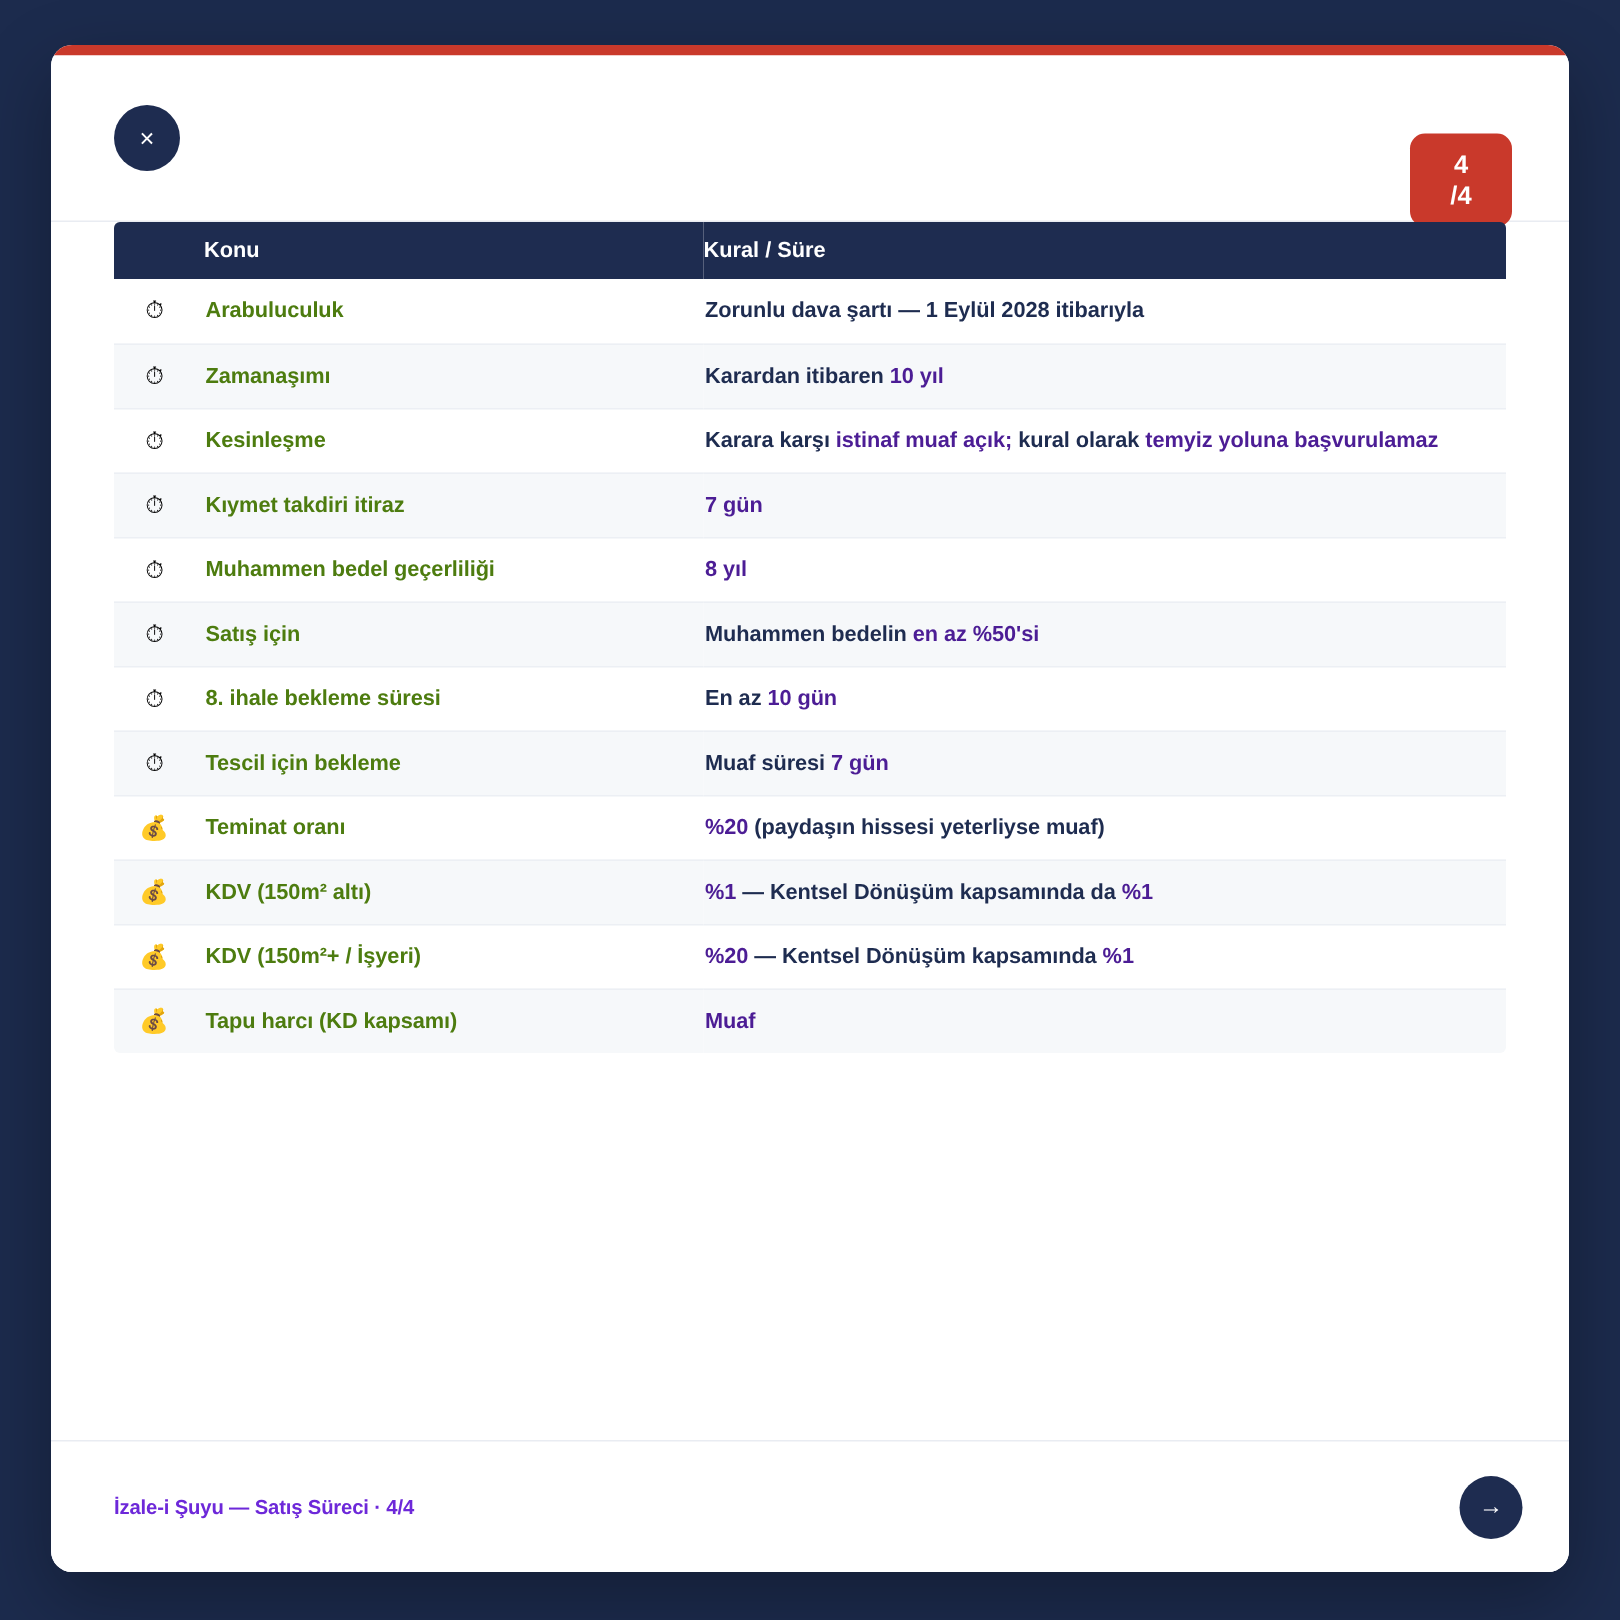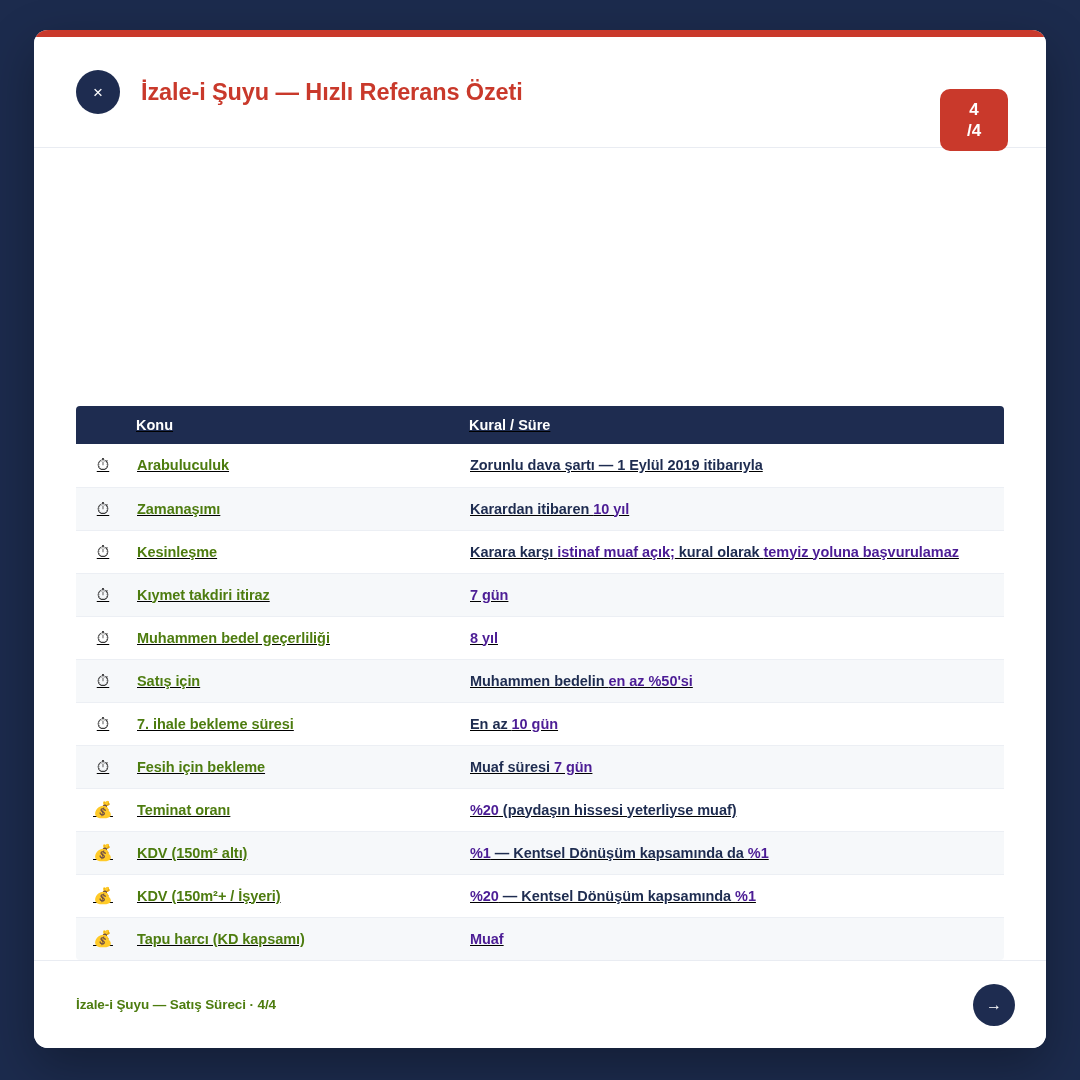--- a/index.html
+++ b/index.html
@@ -104,23 +104,22 @@
   .page-badge .cur { font-size: 17px; font-weight: bold; }
   .page-badge .tot { font-size: 17px; font-weight: bold; }
 
   
   .card-body {
     flex: 1 1 auto;
     position: relative;
     padding: 0 36px;
     display: flex;
     flex-direction: column;
-    justify-content: flex-end;
+    justify-content: flex-start;
     overflow: hidden;
-    text-decoration: underline;
   }
 
   .table-wrap {
     width: 928px;
     margin: 0 auto;
     border-radius: 4px;
     overflow: hidden;
   }
 
   table.ref-table {
@@ -200,21 +199,21 @@
     display: flex;
     align-items: center;
     justify-content: space-between;
     padding: 0 31px 0 42px;
     background: #ffffff;
   }
 
   .footer-text {
     font-size: 13.5px;
     font-weight: bold;
-    color: #4d7c0f;
+    color: #6d28d9;
     letter-spacing: -0.1px;
   }
 
   .next-btn {
     width: 42px;
     height: 42px;
     border-radius: 50%;
     background: #1e2c50;
     border: none;
     color: #ffffff;
@@ -233,21 +232,20 @@
 
   <div class="card">
 
     <div class="accent-bar"></div>
 
     <div class="card-header">
       <button class="close-btn">
         <span>×</span>
       </button>
 
-      <div class="header-title">İzale-i Şuyu — Hızlı Referans Özeti</div>
 
       <div class="page-badge">
         <span class="cur">4</span>
         <span class="tot">/4</span>
       </div>
     </div>
 
     <div class="card-body">
       <div class="table-wrap">
         <table class="ref-table">
@@ -260,21 +258,21 @@
             <tr>
               <th class="h-icon"></th>
               <th class="h-topic">Konu</th>
               <th class="h-rule">Kural / Süre</th>
             </tr>
           </thead>
           <tbody id="table-body">
               <tr>
                 <td class="cell-icon">⏱</td>
                 <td class="cell-topic">Arabuluculuk</td>
-                <td class="cell-rule"><span>Zorunlu dava şartı — 1 Eylül 2019 itibarıyla</span></td>
+                <td class="cell-rule"><span>Zorunlu dava şartı — 1 Eylül 2028 itibarıyla</span></td>
               </tr>
               <tr>
                 <td class="cell-icon">⏱</td>
                 <td class="cell-topic">Zamanaşımı</td>
                 <td class="cell-rule"><span>Karardan itibaren </span><span class="hl">10 yıl</span></td>
               </tr>
               <tr>
                 <td class="cell-icon">⏱</td>
                 <td class="cell-topic">Kesinleşme</td>
                 <td class="cell-rule"><span>Karara karşı </span><span class="hl">istinaf muaf açık;</span><span> kural olarak </span><span class="hl">temyiz yoluna başvurulamaz</span></td>
@@ -289,26 +287,26 @@
                 <td class="cell-topic">Muhammen bedel geçerliliği</td>
                 <td class="cell-rule"><span class="hl">8 yıl</span></td>
               </tr>
               <tr>
                 <td class="cell-icon">⏱</td>
                 <td class="cell-topic">Satış için</td>
                 <td class="cell-rule"><span>Muhammen bedelin </span><span class="hl">en az %50'si</span></td>
               </tr>
               <tr>
                 <td class="cell-icon">⏱</td>
-                <td class="cell-topic">7. ihale bekleme süresi</td>
+                <td class="cell-topic">8. ihale bekleme süresi</td>
                 <td class="cell-rule"><span>En az </span><span class="hl">10 gün</span></td>
               </tr>
               <tr>
                 <td class="cell-icon">⏱</td>
-                <td class="cell-topic">Fesih için bekleme</td>
+                <td class="cell-topic">Tescil için bekleme</td>
                 <td class="cell-rule"><span>Muaf süresi </span><span class="hl">7 gün</span></td>
               </tr>
               <tr>
                 <td class="cell-icon">💰</td>
                 <td class="cell-topic">Teminat oranı</td>
                 <td class="cell-rule"><span class="hl">%20</span><span> (paydaşın hissesi yeterliyse muaf)</span></td>
               </tr>
               <tr>
                 <td class="cell-icon">💰</td>
                 <td class="cell-topic">KDV (150m² altı)</td>

